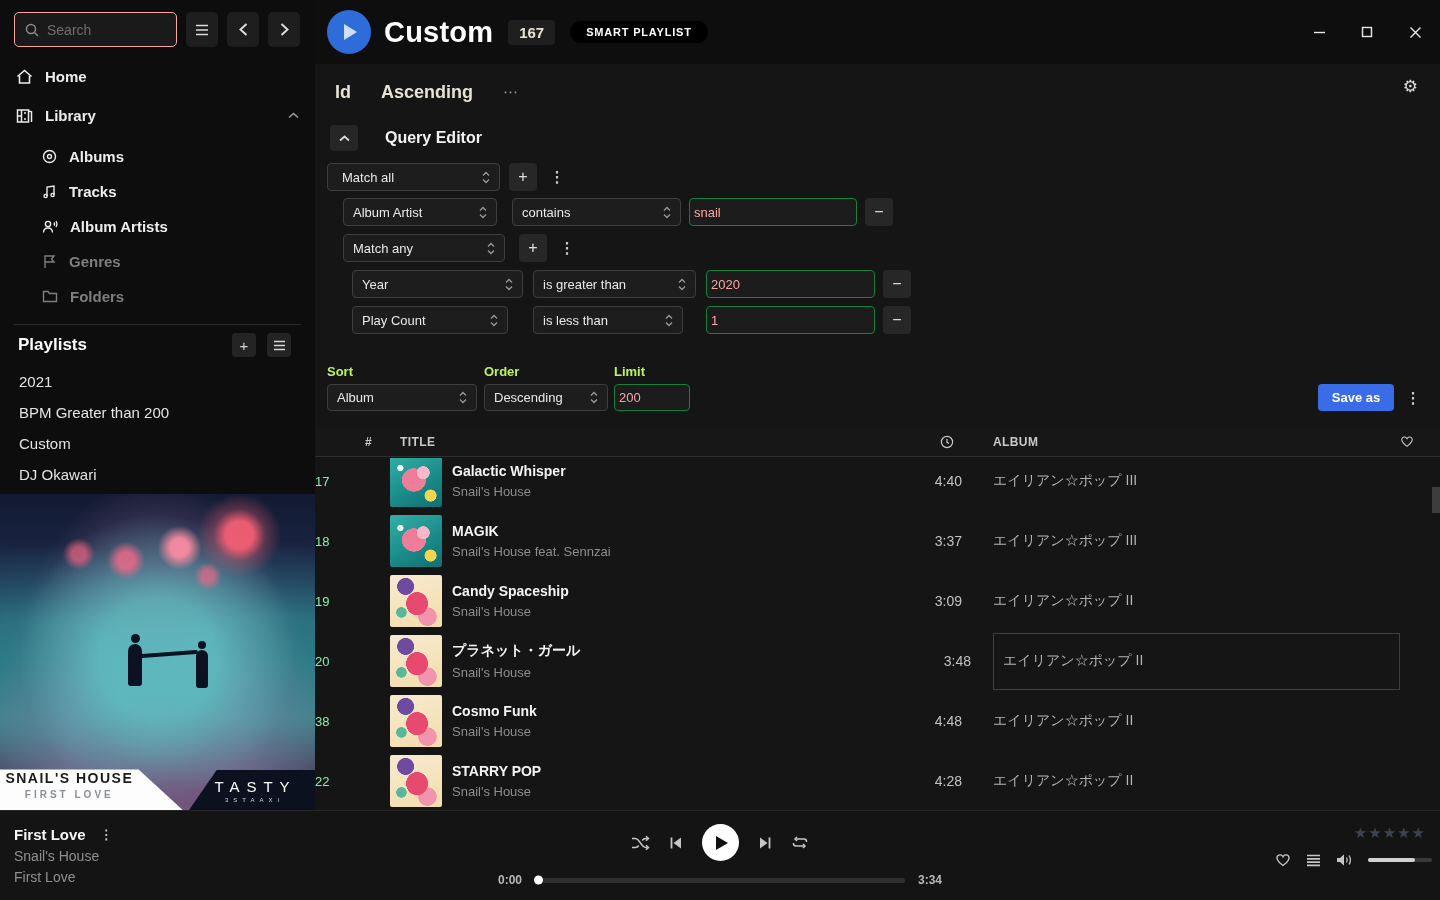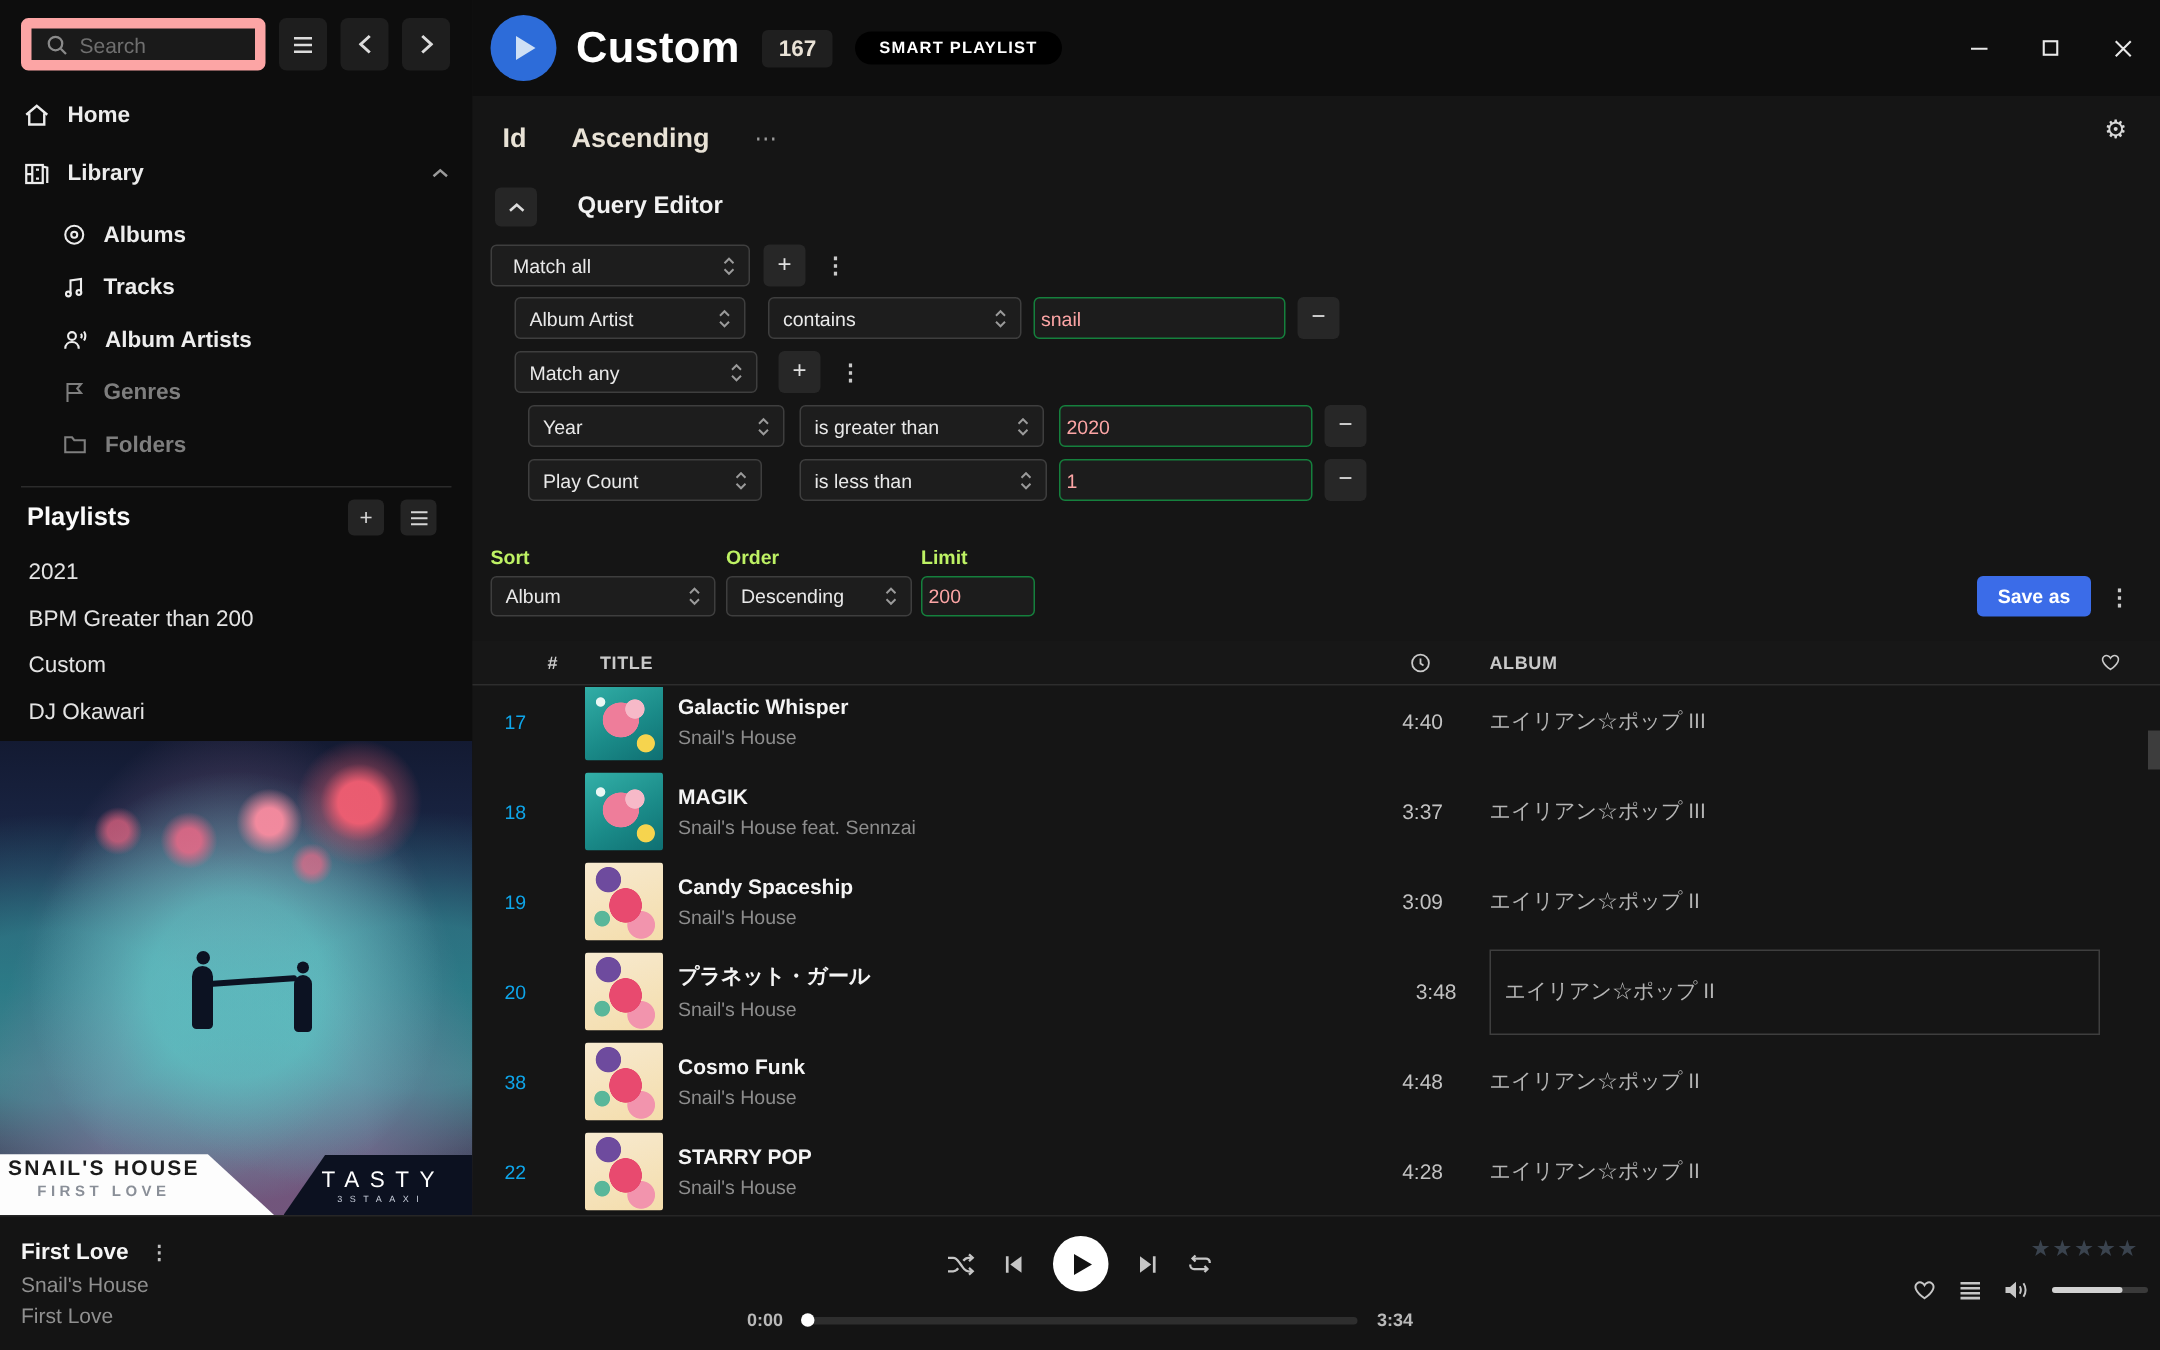--- a/index.html
+++ b/index.html
@@ -3,21 +3,21 @@
 <meta charset="utf-8">
 <style>
   * { margin:0; padding:0; box-sizing:border-box; }
   html,body { width:1440px; height:900px; background:#0d0d0d; overflow:hidden; }
   body { font-family:"Liberation Sans", sans-serif; color:#e6e6e6; }
   .app { position:relative; width:1440px; height:900px; background:#0d0d0d; }
 
   
   .sidebar { position:absolute; left:0; top:0; width:315px; height:810px; background:#0d0d0d; }
   .search-row { display:flex; align-items:center; padding:12px 14px 0 14px; gap:9px; }
-  .search-box { display:flex; align-items:center; gap:8px; width:163px; height:35px; background:#1a1a1a; border:7px solid #fca5a5; border-radius:5px; padding:0 10px; }
+  .search-box { display:flex; align-items:center; gap:8px; width:163px; height:35px; background:#1a1a1a; border:1px solid #fca5a5; border-radius:5px; padding:0 10px; }
   .search-box input { flex:1; background:transparent; border:none; outline:none; color:#d8d8d8; font-size:14px; font-family:"Liberation Sans",sans-serif; }
   .search-box input::placeholder { color:#6f6f6f; }
   .sq-btn { width:32px; height:35px; background:#1e1e1e; border:none; border-radius:5px; display:flex; align-items:center; justify-content:center; color:#dcdcdc; cursor:pointer; }
   .nav-item { display:flex; align-items:center; gap:12px; padding:0 16px; height:25px; margin-top:14px; font-size:15px; font-weight:700; color:#ececec; cursor:pointer; }
   .nav-item .grow { flex:1; }
   .sub-item { display:flex; align-items:center; gap:12px; padding-left:42px; height:24px; margin-top:11px; font-size:15px; font-weight:700; color:#ededed; cursor:pointer; }
   .sub-item.dim { color:#7e7e7e; }
   .sub-item.dim svg { stroke:#7e7e7e; }
   .divider { height:1px; background:#2b2b2b; margin:16px 14px 0 14px; }
   .pl-head { display:flex; align-items:center; padding:0 24px 0 18px; margin-top:8px; }
@@ -84,21 +84,21 @@
 
   .r1 { top:99px; } .r2 { top:134px; } .r3 { top:170px; } .r4 { top:206px; } .r5 { top:242px; }
   .sel-matchall { left:12px; width:173px;padding-left:14px; }
   .plus-1 { left:194px; top:99px; } .dots-1 { left:232px; top:99px; }
   .sel-f1 { left:28px; width:154px; } .sel-o1 { left:197px; width:169px; }
   .in-v1 { left:374px; width:168px; top:134px; } .minus-1 { left:550px; top:134px; }
   .sel-matchany { left:28px; width:162px; }
   .plus-2 { left:204px; top:170px; } .dots-2 { left:242px; top:170px; }
   .sel-f2 { left:37px; width:171px; } .sel-o2 { left:218px; width:163px; }
   .in-v2 { left:391px; width:169px; top:206px; } .minus-2 { left:568px; top:206px; }
-  .sel-f3 { left:37px; width:156px; } .sel-o3 { left:218px; width:165px; }
+  .sel-f3 { left:37px; width:156px; } .sel-o3 { left:218px; width:150px; }
   .in-v3 { left:391px; width:169px; top:242px; } .minus-3 { left:568px; top:242px; }
 
   .sort-label { position:absolute; top:300px; font-size:13px; font-weight:700; color:#bef264; }
   .lbl-sort { left:12px; } .lbl-order { left:169px; } .lbl-limit { left:299px; }
   .ctl { top:320px; height:27px; }
   .sel-sort { left:12px; width:150px; }
   .sel-order { left:169px; width:124px; }
   .in-limit { left:299px; width:76px; top:320px; height:27px; }
   .save-btn { position:absolute; left:1003px; top:320px; width:76px; height:27px; background:#3b6ce8; color:#fff; border:none; border-radius:4px; font-size:13px; font-weight:700; cursor:pointer; font-family:"Liberation Sans",sans-serif; }
   .dots-save { left:1088px; top:320px; }
@@ -109,21 +109,21 @@
   .col-idx { width:62px; text-align:right; padding-right:5px; flex:none; }
   .col-main { flex:1; margin-left:10px; min-width:0; }
   .col-dur { width:90px; text-align:right; flex:none; }
   .col-alb { width:407px; margin-left:31px; flex:none; }
   .col-fav { width:40px; text-align:center; flex:none; }
   .thead .col-main { margin-left:23px; }
   .thead .col-dur { display:flex; justify-content:flex-end; padding-right:8px; }
   .tbody { position:absolute; left:0; top:394px; width:100%; height:352px; overflow:hidden; }
   .trow { display:flex; align-items:center; height:60px; }
   .trow.first { margin-top:-7px; }
-  .cell-idx { width:62px; text-align:center; padding-right:5px; font-size:13px; color:#0ea5e9; flex:none; }
+  .cell-idx { width:62px; text-align:left; padding-right:5px; font-size:13px; color:#86efac; flex:none; }
   .cover { width:52px; height:52px; border-radius:2px; margin-left:13px; flex:none; }
   .cover-a { background:
       radial-gradient(circle at 64% 34%, #f6b9c8 0 13%, transparent 14%),
       radial-gradient(ellipse at 46% 48%, #ee7d9a 0 30%, transparent 31%),
       radial-gradient(circle at 78% 78%, #f6d44e 0 10%, transparent 11%),
       radial-gradient(circle at 20% 25%, #eaf6f4 0 5%, transparent 6%),
       linear-gradient(150deg,#33b0a8,#1a8a88 58%,#0f6f72); }
   .cover-b { background:
       radial-gradient(circle at 30% 22%, #6e4b9e 0 15%, transparent 16%),
       radial-gradient(ellipse at 52% 55%, #e84a6f 0 28%, transparent 29%),

